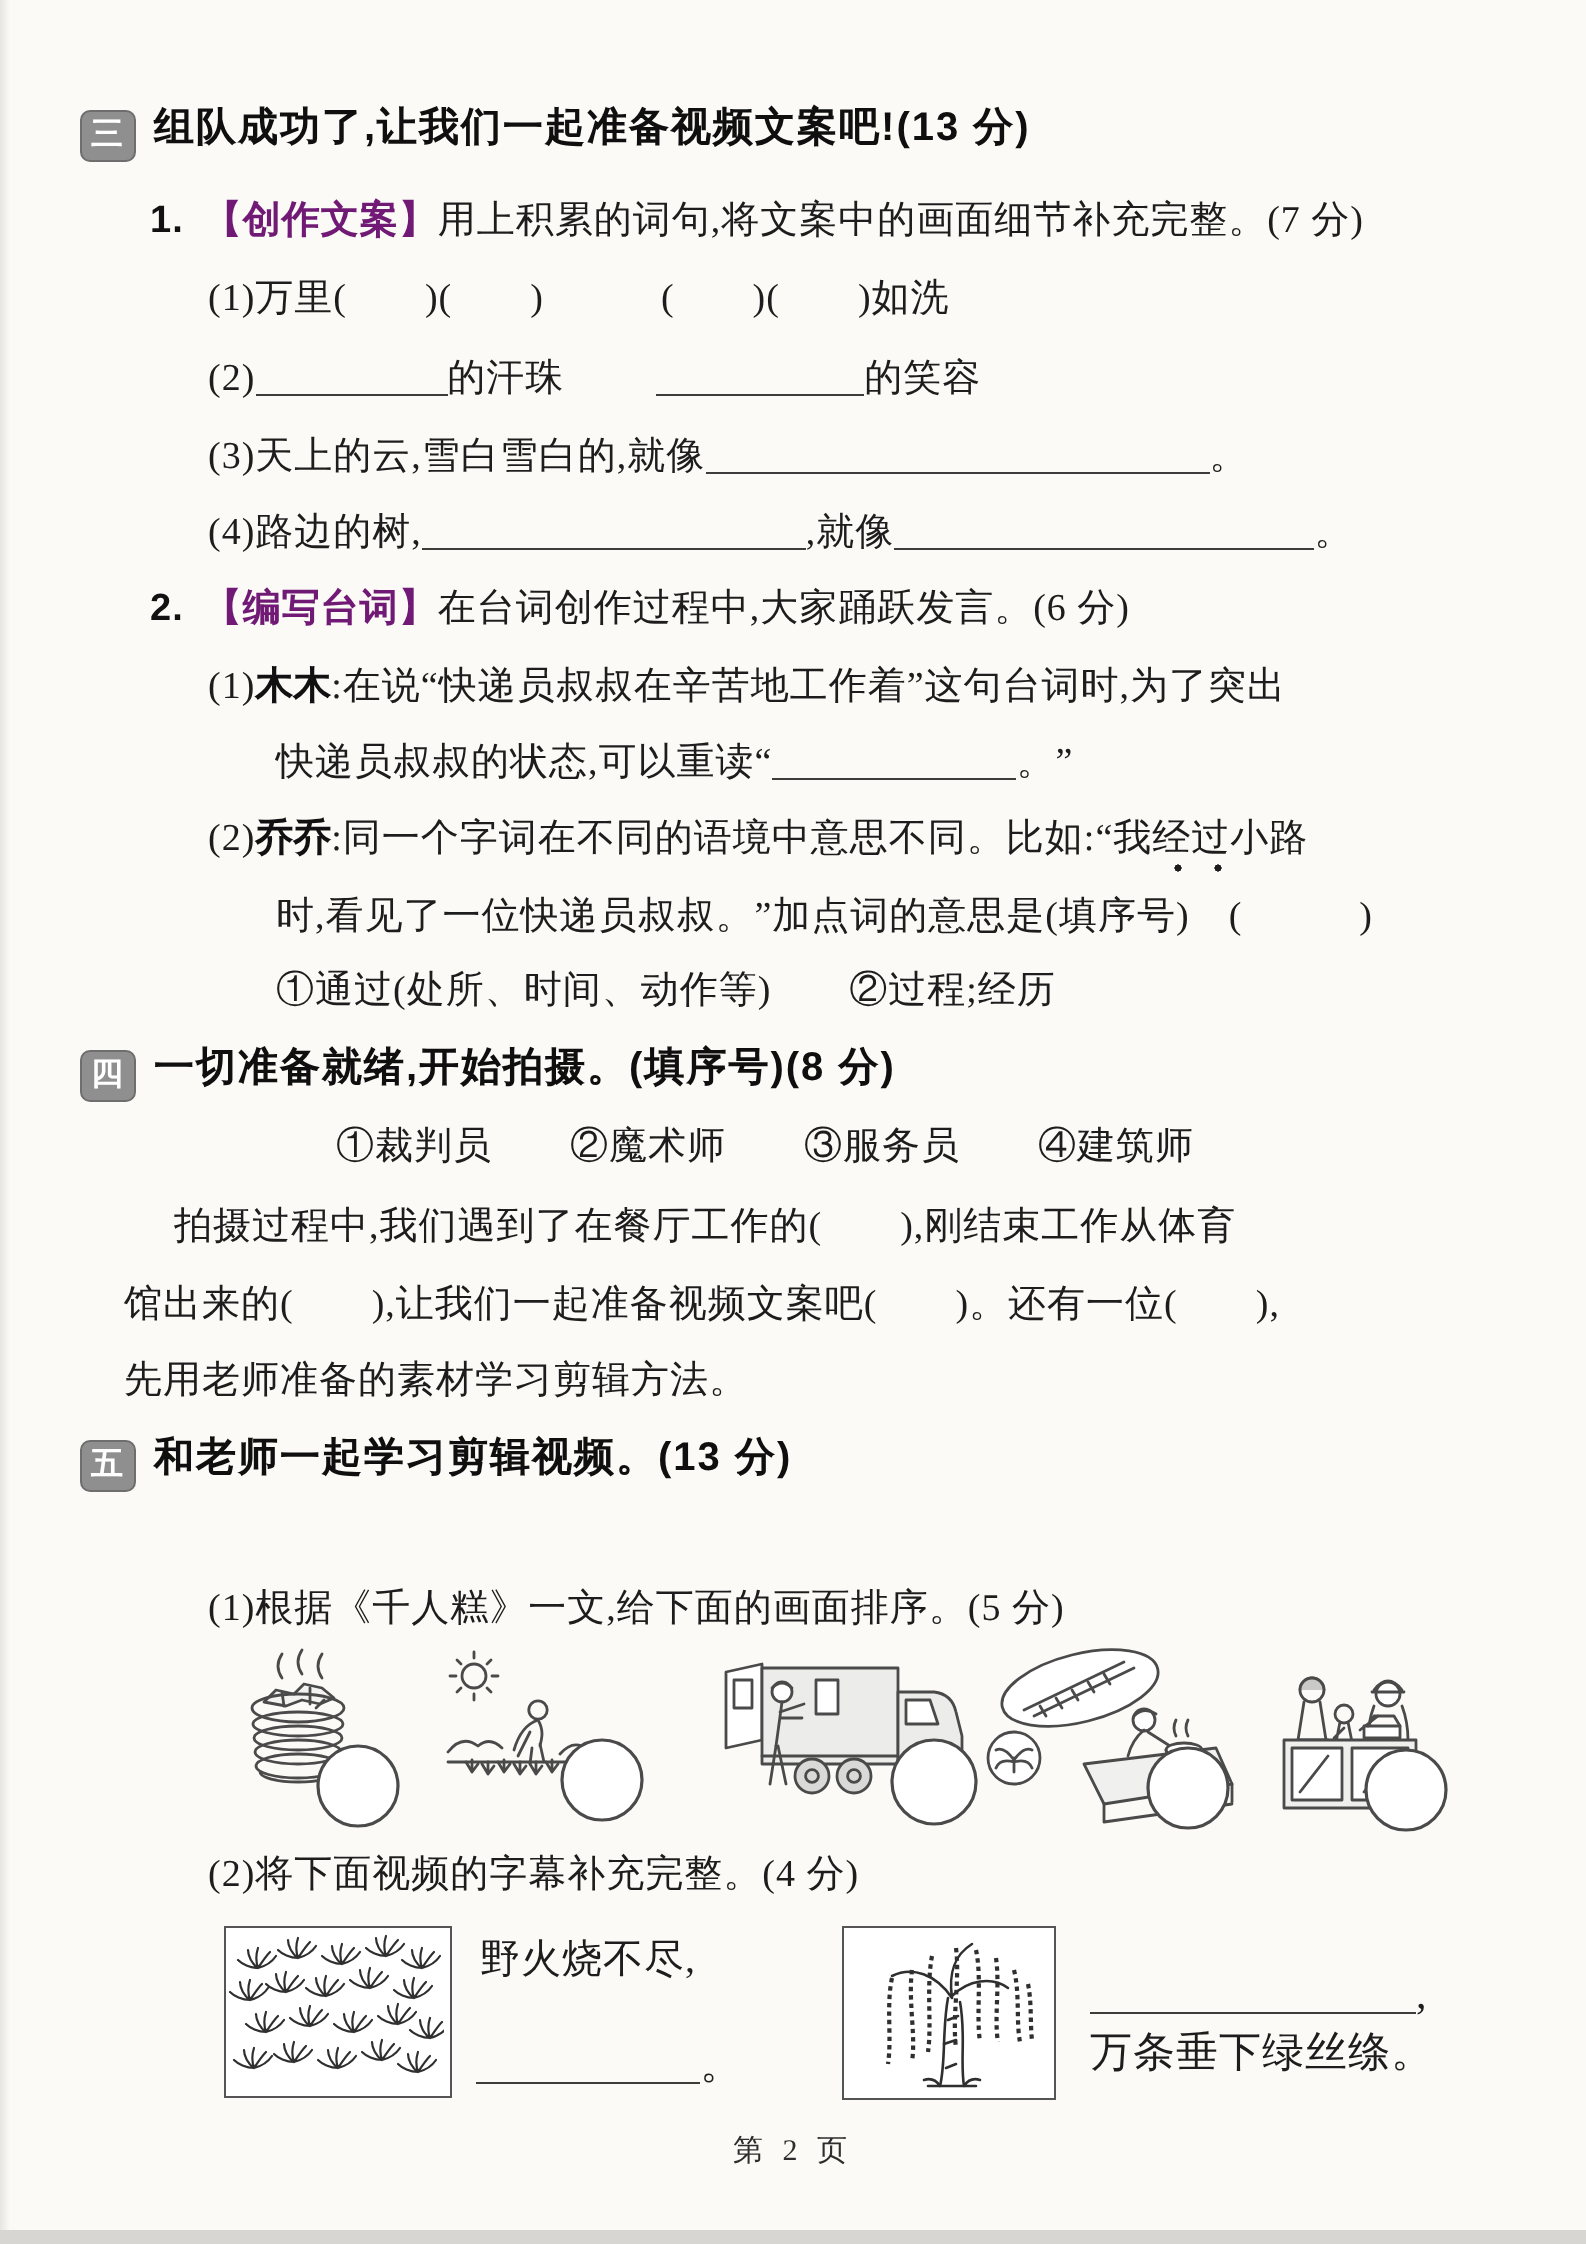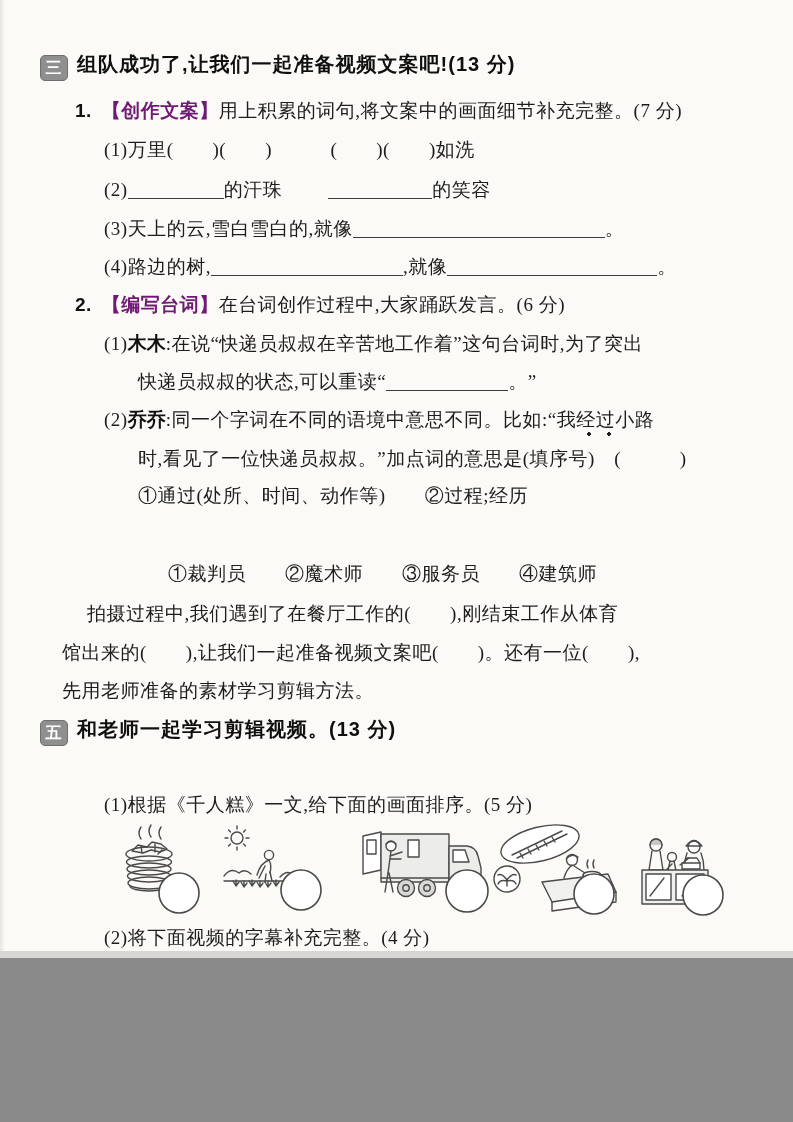--- a/index.html
+++ b/index.html
@@ -1,17 +1,17 @@
 <!DOCTYPE html>
 <html><head>
 <meta charset="utf-8">
 <style>
   html,body{margin:0;padding:0;background:#8a8a8a;}
   #page{
-    position:relative;width:793px;height:958px;margin:0 auto;
+    position:relative;width:793px;height:1122px;margin:0 auto;
     background:#fbfaf7;overflow:hidden;
     font-family:"Liberation Serif","DejaVu Serif",serif;color:#1d1d1d;
   }
   .ln{position:absolute;font-size:19px;line-height:28px;white-space:nowrap;letter-spacing:.5px;}
   .hdr{font-family:"Liberation Sans","DejaVu Sans",sans-serif;font-weight:700;font-size:20px;color:#0f0f0f;letter-spacing:1px;}
   .marker{
     display:inline-block;width:26px;height:24px;line-height:24px;text-align:center;
     background:#8f8f8f;border:1px solid #6e6e6e;border-radius:5px;color:#fff;
     font-size:16px;font-weight:700;margin-right:9px;vertical-align:-2px;
     font-family:"Liberation Sans","DejaVu Sans",sans-serif;
@@ -77,20 +77,23 @@
   <div class="ln" style="left:104px;top:406px">
     <span>(2)</span><span class="spk">乔乔</span><span>:同一个字词在不同的语境中意思不同。比如:“我</span><span class="emph">经过</span><span>小路</span>
   </div>
   <div class="ln" style="left:138px;top:445px">
     <span>时,看见了一位快递员叔叔。”加点词的意思是(填序号)　(　　　)</span>
   </div>
   <div class="ln" style="left:138px;top:482px">
     <span>①通过(处所、时间、动作等)　　②过程;经历</span>
   </div>
 
+  <div class="ln hdr" style="left:40px;top:520px">
+    <span class="marker">四</span><span>一切准备就绪,开始拍摄。(填序号)(8 分)</span>
+  </div>
   <div class="ln" style="left:168px;top:560px">
     <span>①裁判员　　②魔术师　　③服务员　　④建筑师</span>
   </div>
   <div class="ln" style="left:87px;top:600px">
     <span>拍摄过程中,我们遇到了在餐厅工作的(　　),刚结束工作从体育</span>
   </div>
   <div class="ln" style="left:62px;top:639px">
     <span>馆出来的(　　),让我们一起准备视频文案吧(　　)。还有一位(　　),</span>
   </div>
   <div class="ln" style="left:62px;top:677px">

